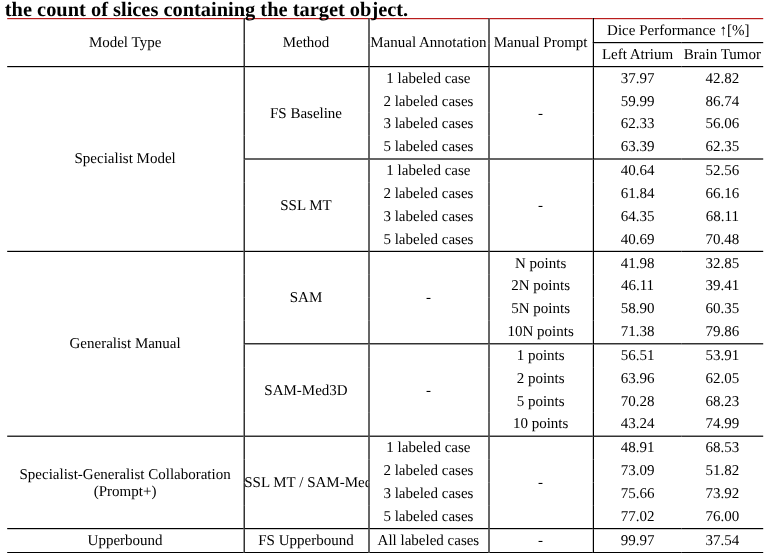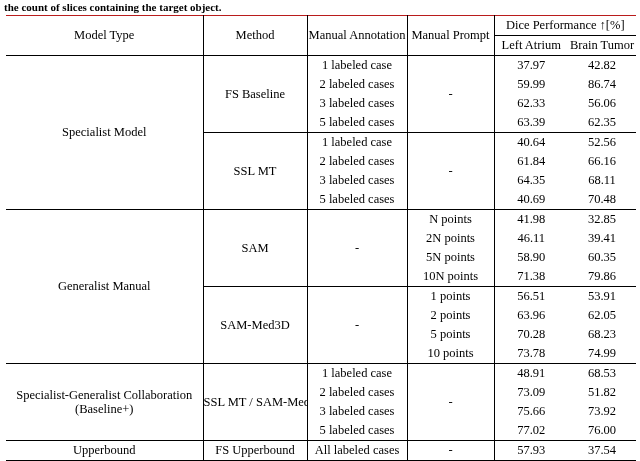--- a/index.html
+++ b/index.html
@@ -7,21 +7,21 @@
     padding: 0;
     background: #ffffff;
     width: 640px;
     height: 461px;
     font-family: "Liberation Serif", serif;
     color: #000000;
     overflow: hidden;
   }
   .caption {
     font-weight: bold;
-    font-size: 11px;
+    font-size: 17px;
     line-height: 13px;
     padding: 1px 0 1px 4px;
     white-space: nowrap;
   }
   table.results {
     border-collapse: collapse;
     table-layout: fixed;
     margin-left: 6px;
     width: 630px;
     border-top: 1px solid #b91c1c;
@@ -153,28 +153,28 @@
     <td class="bl">63.96</td>
     <td>62.05</td>
   </tr>
   <tr>
     <td class="bl">5 points</td>
     <td class="bl">70.28</td>
     <td>68.23</td>
   </tr>
   <tr>
     <td class="bl">10 points</td>
-    <td class="bl">73.78</td>
+    <td class="bl">43.24</td>
     <td>74.99</td>
   </tr>
 
   <tr>
     <td rowspan="4" class="bt">
       <div>Specialist-Generalist Collaboration</div>
-      <div>(Baseline+)</div>
+      <div>(Prompt+)</div>
     </td>
     <td rowspan="4" class="bl bt">SSL MT / SAM-Med3D</td>
     <td class="bl bt">1 labeled case</td>
     <td rowspan="4" class="bl bt">-</td>
     <td class="bl bt">48.91</td>
     <td class="bt">68.53</td>
   </tr>
   <tr>
     <td class="bl">2 labeled cases</td>
     <td class="bl">73.09</td>
@@ -189,17 +189,17 @@
     <td class="bl">5 labeled cases</td>
     <td class="bl">77.02</td>
     <td>76.00</td>
   </tr>
 
   <tr>
     <td class="bt">Upperbound</td>
     <td class="bl bt">FS Upperbound</td>
     <td class="bl bt">All labeled cases</td>
     <td class="bl bt">-</td>
-    <td class="bl bt">57.93</td>
+    <td class="bl bt">99.97</td>
     <td class="bt">37.54</td>
   </tr>
 </tbody>
   </table>
 
 </body></html>

